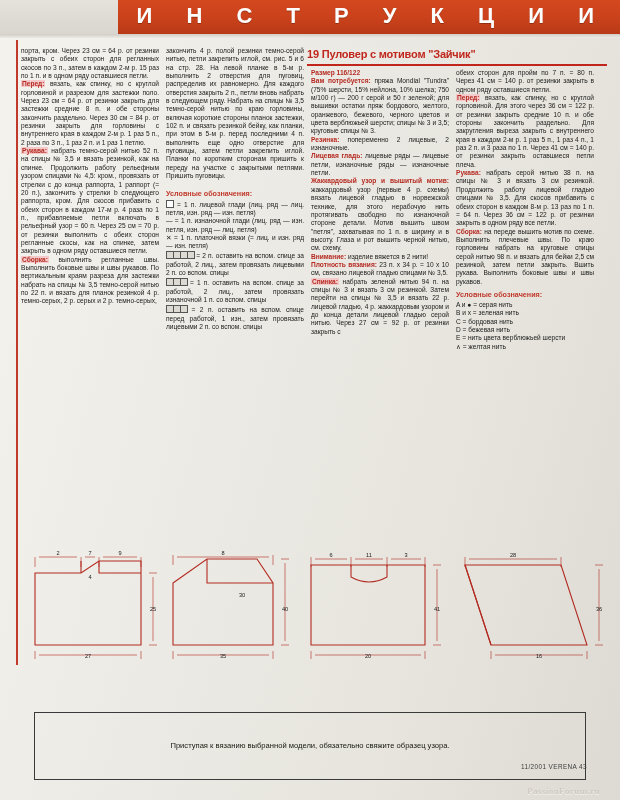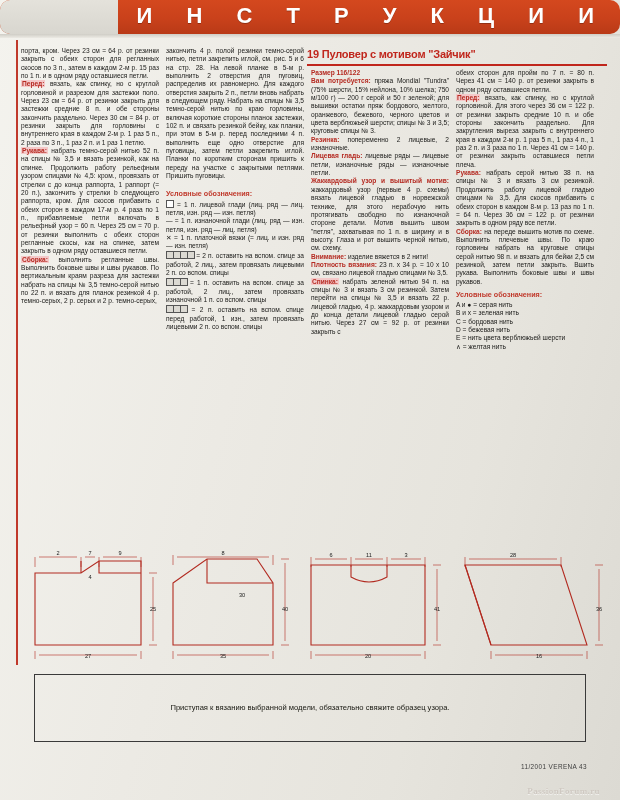--- a/index.html
+++ b/index.html
@@ -12,21 +12,20 @@
   }
   .page{
     position:absolute;inset:0;
     background:linear-gradient(105deg,#f4f3ee 0%,#eceae4 40%,#e6e4dd 72%,#dcdad3 100%);
   }
   
   .banner{
     position:absolute;left:0;top:0;width:620px;height:34px;
     background:linear-gradient(180deg,#d4481e 0%,#c9411b 55%,#b93a17 100%);
     overflow:hidden;
-    border-radius:10px;
   }
   .banner-title{
     position:absolute;right:12px;top:3px;
     color:#ffffff;font-size:22px;font-weight:bold;
     letter-spacing:14px;
     font-family:"Liberation Sans",sans-serif;
     text-shadow:0 1px 0 rgba(0,0,0,.25);
   }
   .banner-edge{
     position:absolute;left:0;top:0;width:118px;height:34px;
@@ -88,21 +87,21 @@
     position:absolute;left:307px;top:64px;width:300px;height:1.5px;
     background:#c0261c;
   }
   
   .schem{
     position:absolute;left:21px;top:545px;width:588px;height:130px;
   }
   .schem svg{display:block;}
   
   .note{
-    position:absolute;left:34px;top:674px;width:552px;height:68px;
+    position:absolute;left:34px;top:712px;width:552px;height:68px;
     border:1px solid #3a3a3a;background:transparent;
     box-sizing:border-box;
     display:flex;flex-direction:column;align-items:center;justify-content:center;
   }
   .note div{
     font-size:7.6px;line-height:11.4px;color:#16160f;text-align:center;
     font-family:"Liberation Sans",sans-serif;
   }
   .credit{
     position:absolute;right:33px;top:763px;

